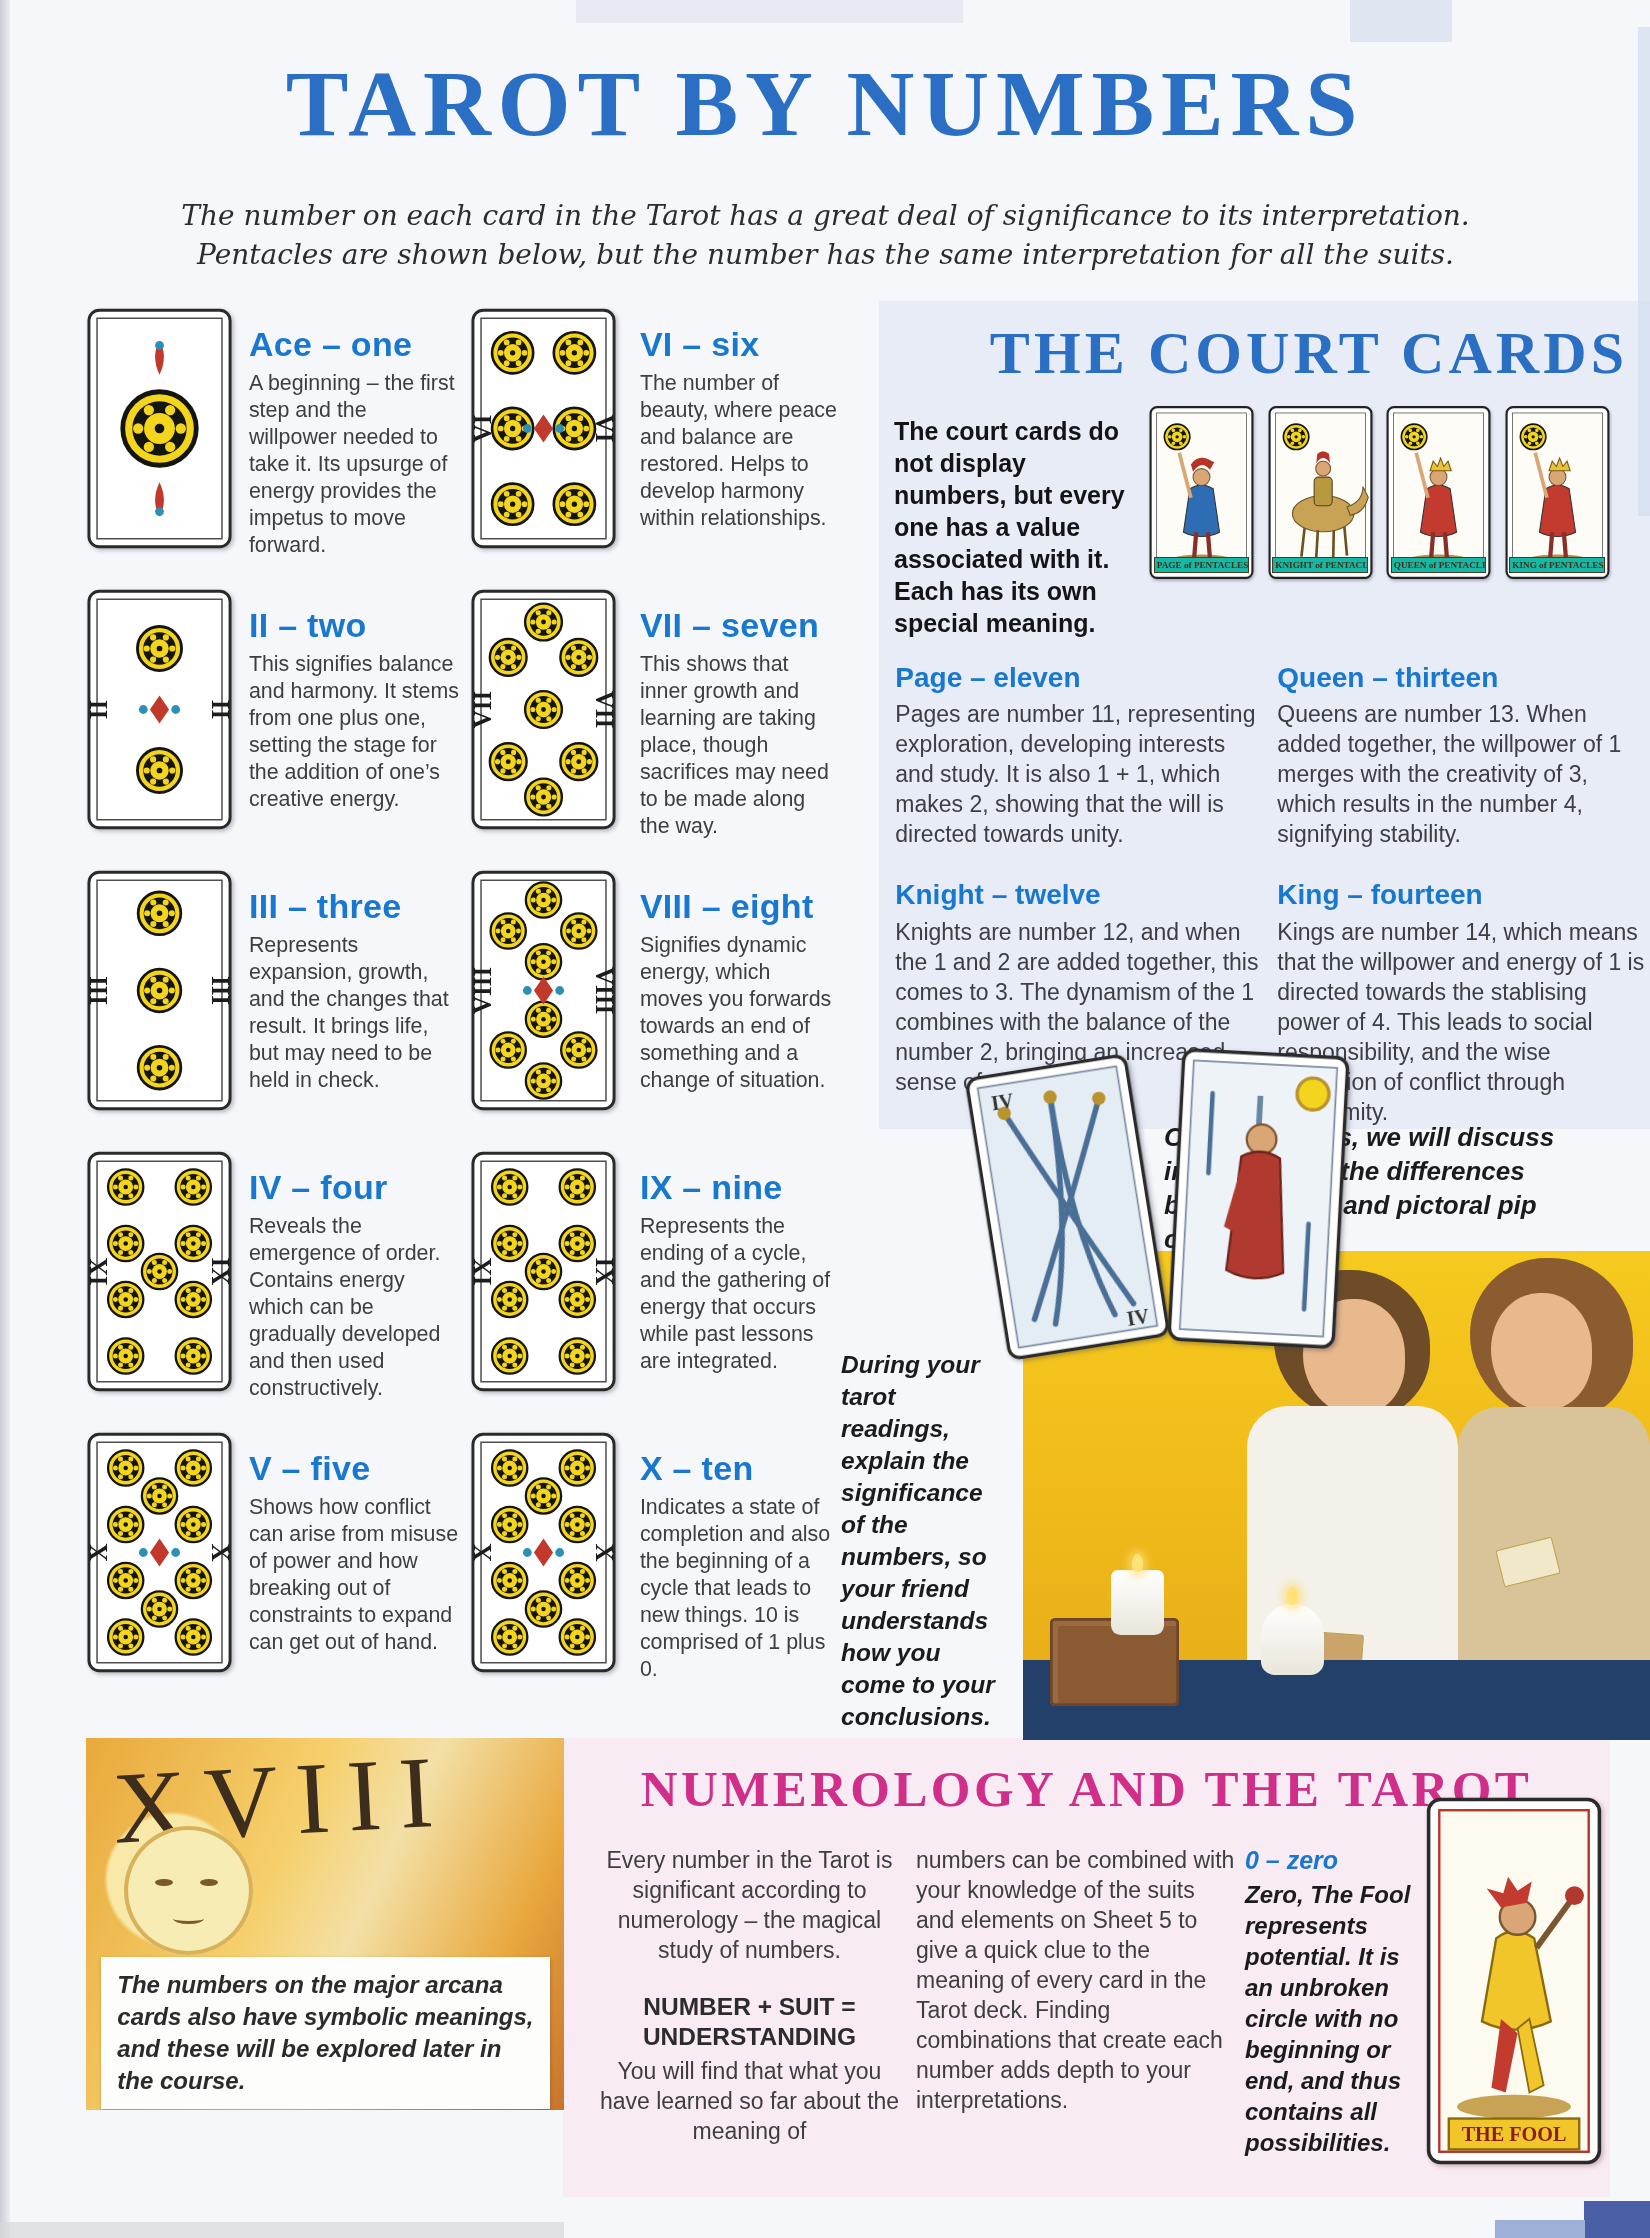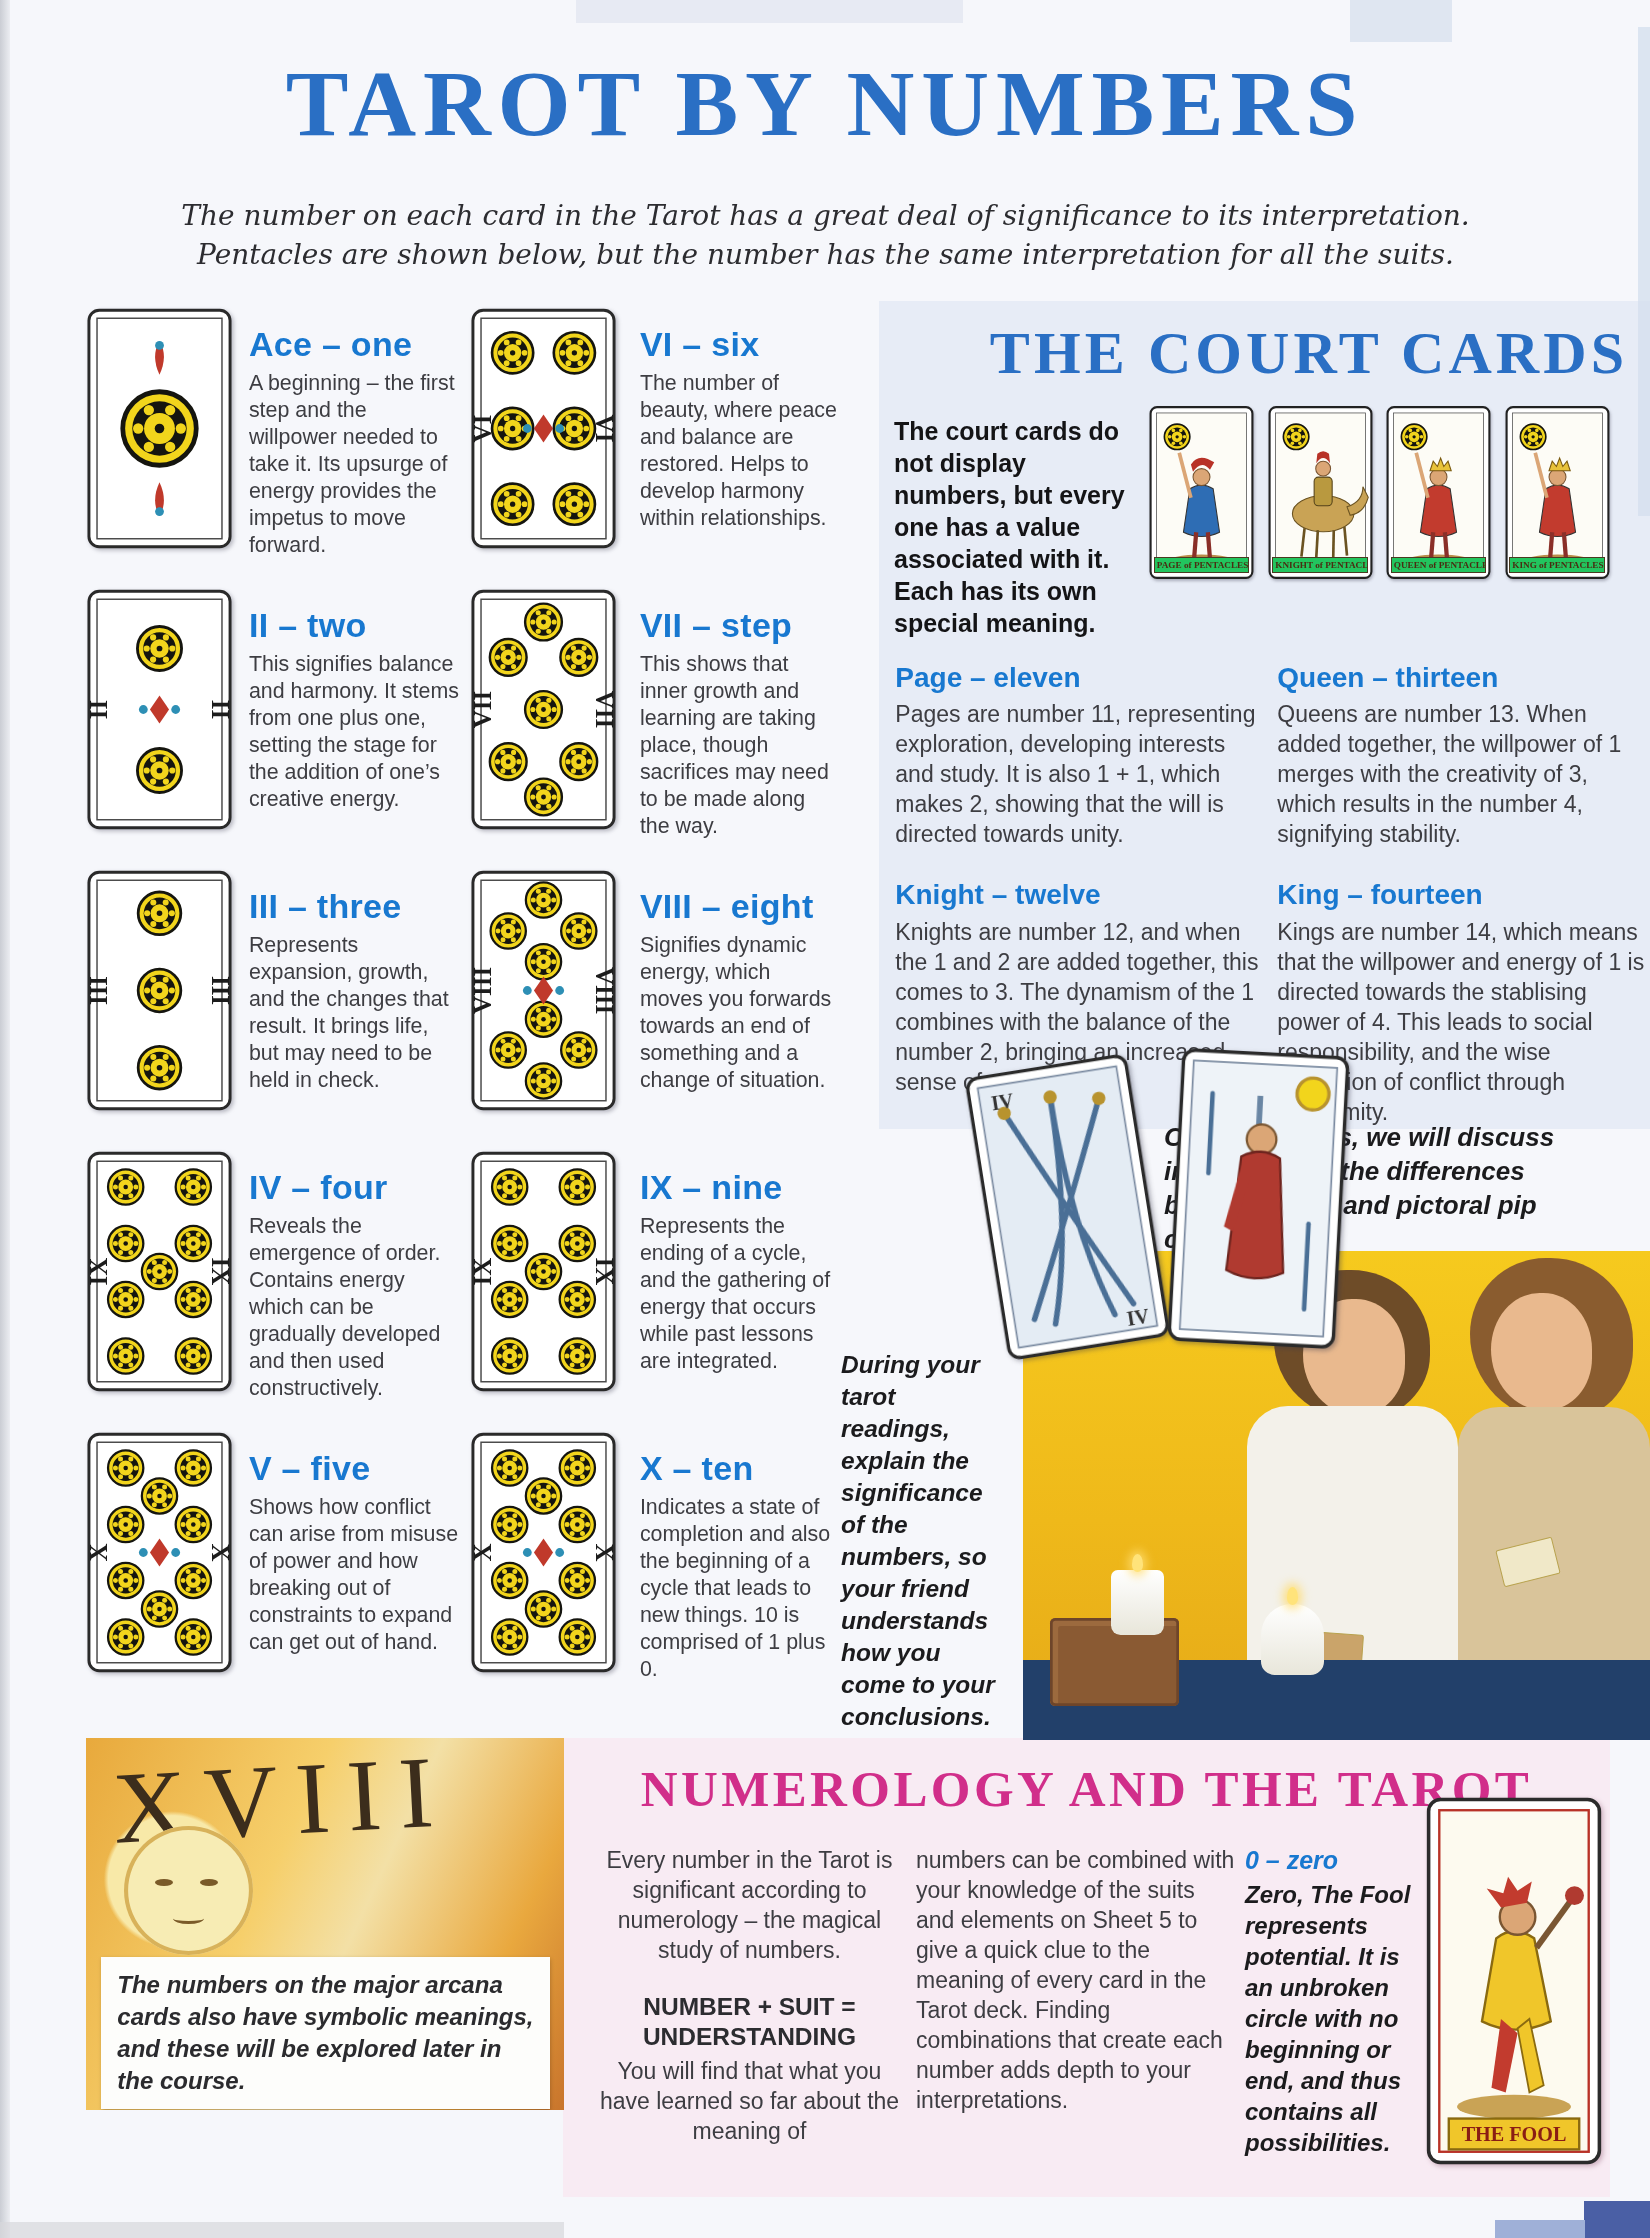--- a/index.html
+++ b/index.html
@@ -67,21 +67,21 @@
     width:253px;flex:none;
     font-size:25px;line-height:32px;font-weight:bold;color:#141416;
     padding-top:9.5px;padding-right:12.2px;
   }
   .court-cards-strip{display:flex;gap:9.5px;flex:none;}
   .court-card{width:109px;}
   .court-card svg{width:109px;height:175px;display:block;filter:drop-shadow(1.4px 2px 1.4px rgba(60,60,80,.35));}
   .court-caption{
     margin-top:-23px;position:relative;z-index:3;
     margin-left:6.8px;margin-right:6.8px;
-    background:#22c55e;border:1.4px solid #4a3a20;
+    background:#14b8a6;border:1.4px solid #4a3a20;
     font-family:"Liberation Serif", serif;
     font-size:9.2px;font-weight:bold;color:#4a2d12;
     text-align:center;padding:2px 2px;white-space:nowrap;overflow:hidden;
   }
   .court-entries{
     display:grid;grid-template-columns:367px 367px;column-gap:15px;
     margin:23px 0 0 16.3px;
   }
   .court-entry{margin-bottom:30px;}
   .court-entry h3{font-size:28px;font-weight:bold;color:var(--heading-blue);margin-bottom:5.4px;}
@@ -425,21 +425,21 @@
           <circle cx="107.3" cy="296.6" r="3.5" fill="#f2d51c"></circle>
           <circle cx="92.8" cy="296.6" r="3.5" fill="#f2d51c"></circle>
           <circle cx="85.5" cy="284.0" r="3.5" fill="#f2d51c"></circle>
           <circle cx="92.8" cy="271.4" r="3.5" fill="#f2d51c"></circle>
           <circle cx="107.3" cy="271.4" r="3.5" fill="#f2d51c"></circle>
           <circle cx="100" cy="284" r="3.3" fill="#15150f"></circle>
         </g>
       </svg>
     </div>
     <div class="num-entry">
-      <h3 class="blue-h">VII – step</h3>
+      <h3 class="blue-h">VII – seven</h3>
       <p>This shows that inner growth and learning are taking place, though sacrifices may need to be made along the way.</p>
     </div>
     <div class="pip-card">
       <svg viewBox="0 0 200 330">
         <rect x="4" y="4" width="192" height="322" rx="14" fill="#ffffff" stroke="#2a2a2a" stroke-width="4"></rect>
         <rect x="15" y="15" width="170" height="300" fill="none" stroke="#4a4a4a" stroke-width="2"></rect>
         <text x="22" y="172" font-family="Liberation Serif, serif" font-size="34" font-weight="bold" fill="#1c1c1c" text-anchor="middle" transform="rotate(-90 22 165)">III</text>
         <text x="178" y="172" font-family="Liberation Serif, serif" font-size="34" font-weight="bold" fill="#1c1c1c" text-anchor="middle" transform="rotate(90 178 165)">III</text>
         <g>
           <circle cx="100" cy="60" r="29" fill="#f2d51c" stroke="#15150f" stroke-width="3.8"></circle>

